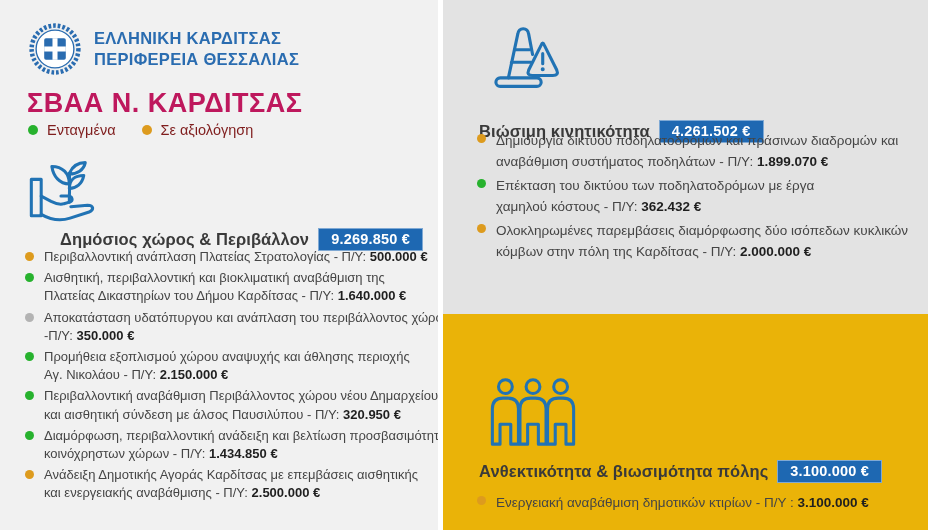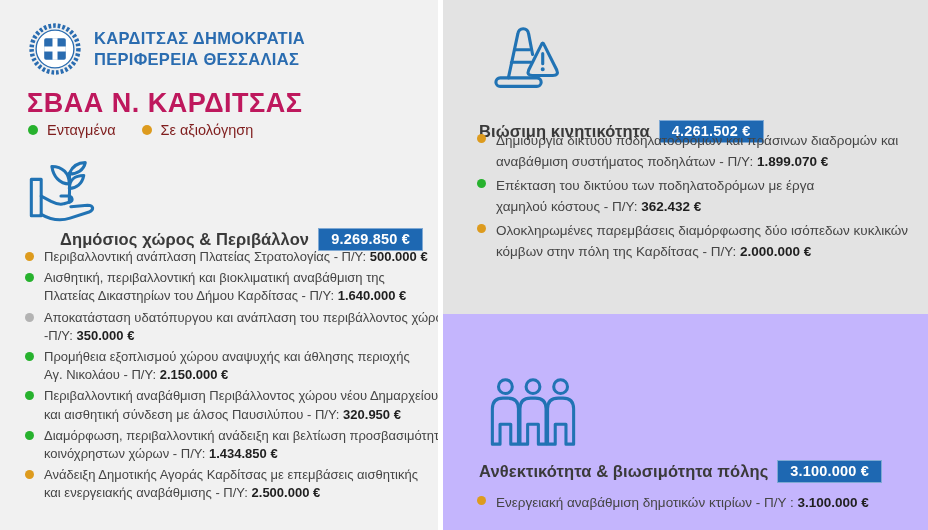--- a/index.html
+++ b/index.html
@@ -3,21 +3,21 @@
 <meta charset="utf-8">
 <style>
   html,body{margin:0;padding:0;background:#ffffff;}
   .canvas{
     position:relative;width:928px;height:530px;background:#ffffff;overflow:hidden;
     font-family:"Liberation Sans","DejaVu Sans",sans-serif;color:#3c3c3c;
   }
   .panel{position:absolute;overflow:hidden;}
   .panel-left{left:0;top:0;width:438px;height:530px;background:#f1f1f1;}
   .panel-right-top{left:443px;top:0;width:485px;height:314px;background:#e3e3e3;}
-  .panel-right-bottom{left:443px;top:314px;width:485px;height:216px;background:#c4b5fd;}
+  .panel-right-bottom{left:443px;top:314px;width:485px;height:216px;background:#eab308;}
 
   
   .gov-header{position:absolute;left:28px;top:22px;display:flex;align-items:center;gap:12px;}
   .gov-emblem{width:54px;height:54px;flex-shrink:0;}
   .gov-lines{font-weight:bold;color:#2a6cb0;font-size:16.5px;line-height:21px;letter-spacing:.3px;}
 
   .page-title{position:absolute;left:27px;top:88px;font-size:27px;font-weight:bold;color:#be185d;letter-spacing:.5px;}
 
   .legend{position:absolute;left:28px;top:122px;display:flex;align-items:center;gap:26px;font-size:14.5px;color:#7f1d1d;}
   .legend-item{display:flex;align-items:center;gap:9px;}
@@ -66,21 +66,21 @@
       <span class="gov-emblem">
         <svg viewBox="0 0 60 60" width="54" height="54">
           <circle cx="30" cy="30" r="26" fill="none" stroke="#2a6cb0" stroke-width="5" stroke-dasharray="3 2.2"></circle>
           <circle cx="30" cy="30" r="21" fill="#ffffff" stroke="#2a6cb0" stroke-width="1.5"></circle>
           <rect x="18" y="18" width="24" height="24" rx="2" fill="#2a6cb0"></rect>
           <rect x="27.2" y="18" width="5.6" height="24" fill="#ffffff"></rect>
           <rect x="18" y="27.2" width="24" height="5.6" fill="#ffffff"></rect>
         </svg>
       </span>
       <div class="gov-lines">
-        <div>ΚΑΡΔΙΤΣΑΣ ΔΗΜΟΚΡΑΤΙΑ</div>
+        <div>ΕΛΛΗΝΙΚΗ ΚΑΡΔΙΤΣΑΣ</div>
         <div>ΠΕΡΙΦΕΡΕΙΑ ΘΕΣΣΑΛΙΑΣ</div>
       </div>
     </div>
 
     <div class="page-title">ΣΒΑΑ Ν. ΚΑΡΔΙΤΣΑΣ</div>
 
     <div class="legend">
       <div class="legend-item">
         <span class="ldot" data-status="green"></span>
         <span>Ενταγμένα</span>

